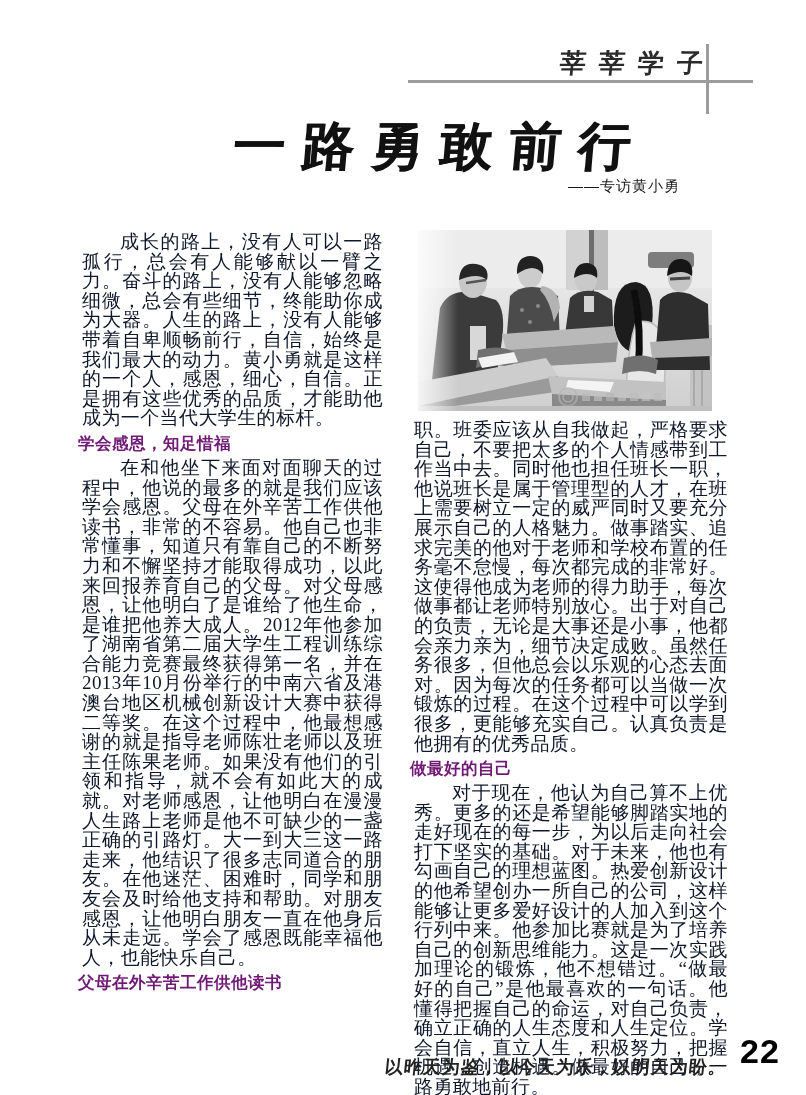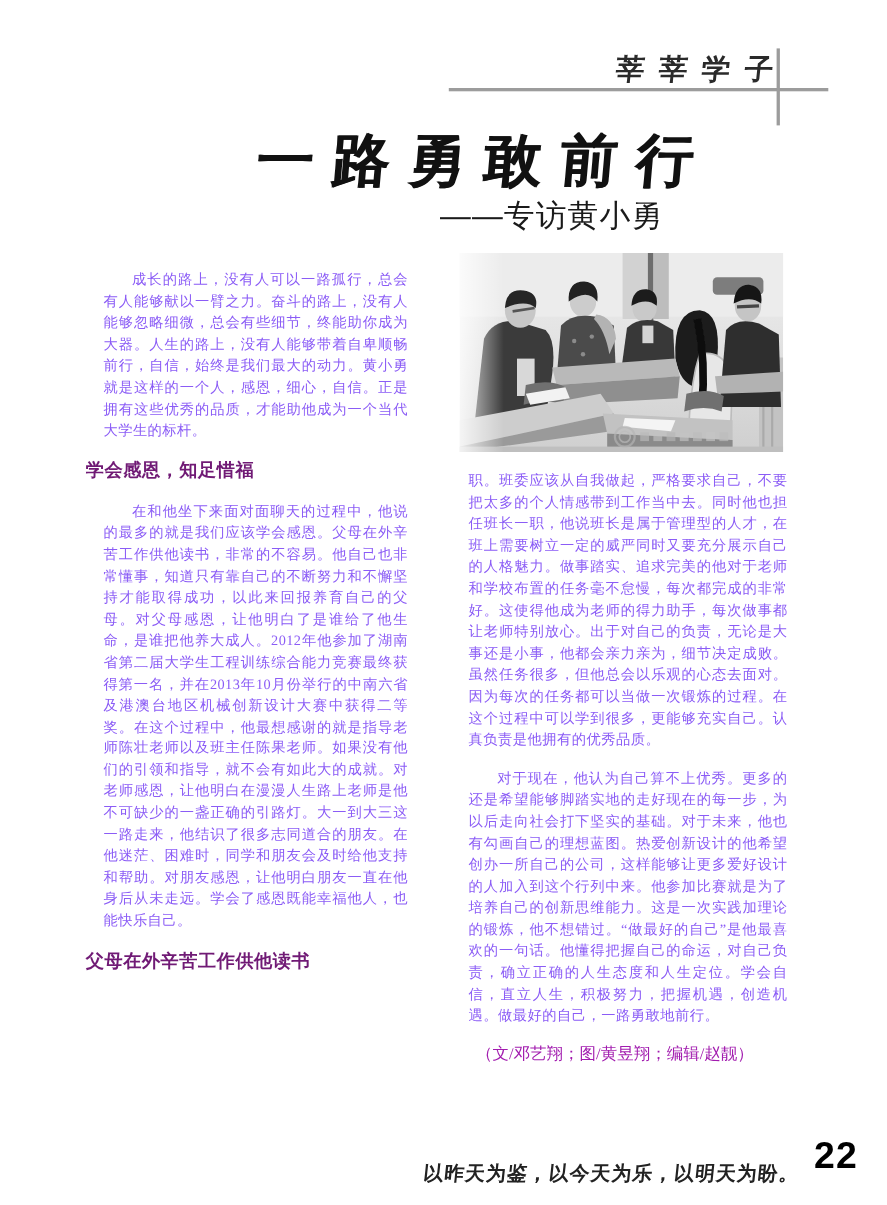--- a/index.html
+++ b/index.html
@@ -19,32 +19,32 @@
   .vrule{top:44px;left:706px;width:3px;height:70px;background:#9c9c9c;}
 
   
   .title{
     top:112px;left:180px;width:520px;text-align:center;
     font-family:"DejaVu Serif",serif;font-weight:bold;font-size:52px;
     letter-spacing:17px;color:#111;transform:skewX(-5deg);white-space:nowrap;
     text-shadow:1px 0 0 #111;
   }
   .subtitle{
-    top:177px;left:400px;width:280px;text-align:left;
-    font-family:"Liberation Sans","DejaVu Sans",sans-serif;font-size:28px;
+    top:177px;left:400px;width:280px;text-align:right;
+    font-family:"Liberation Sans","DejaVu Sans",sans-serif;font-size:15px;
     font-weight:500;color:#1a1a1a;letter-spacing:1px;
   }
 
   
   .col{position:absolute;top:228px;}
   .col-left{left:78px;width:309px;}
   .col-right{left:410px;width:322px;}
   p.body{
-    margin:16px;font-size:13px;line-height:19.6px;text-align:justify;
-    text-indent:2em;color:#8b5cf6;letter-spacing:.4px;
+    margin:4px;font-size:19px;line-height:19.6px;text-align:justify;
+    text-indent:2em;color:#0f172a;letter-spacing:.4px;
   }
   p.body.cont{text-indent:0;}
   h3.sec{
     margin:4px 0 3px 0;
     font-family:"Liberation Sans","DejaVu Sans",sans-serif;
     font-size:16.5px;line-height:22px;font-weight:bold;color:#701a75;letter-spacing:.5px;
   }
   p.byline{
     margin:3px 0 0 0;font-size:15px;line-height:20px;text-align:center;
     padding-right:24px;color:#a21caf;
@@ -170,18 +170,19 @@
         <rect x="212" y="163" width="8" height="8" fill="#bcbcbc"></rect>
           <rect x="224" y="163" width="8" height="8" fill="#c6c6c6"></rect>
         <rect x="236" y="163" width="8" height="8" fill="#bdbdbd"></rect>
       </g>
 
       <rect x="0" y="0" width="40" height="181" fill="url(#fadeL)" opacity="0.8"></rect>
     </svg>
   </div>
 
   <p class="body cont">职。班委应该从自我做起，严格要求自己，不要把太多的个人情感带到工作当中去。同时他也担任班长一职，他说班长是属于管理型的人才，在班上需要树立一定的威严同时又要充分展示自己的人格魅力。做事踏实、追求完美的他对于老师和学校布置的任务毫不怠慢，每次都完成的非常好。这使得他成为老师的得力助手，每次做事都让老师特别放心。出于对自己的负责，无论是大事还是小事，他都会亲力亲为，细节决定成败。虽然任务很多，但他总会以乐观的心态去面对。因为每次的任务都可以当做一次锻炼的过程。在这个过程中可以学到很多，更能够充实自己。认真负责是他拥有的优秀品质。</p>
+  <h3 class="sec">做最好的自己</h3>
   <p class="body">对于现在，他认为自己算不上优秀。更多的还是希望能够脚踏实地的走好现在的每一步，为以后走向社会打下坚实的基础。对于未来，他也有勾画自己的理想蓝图。热爱创新设计的他希望创办一所自己的公司，这样能够让更多爱好设计的人加入到这个行列中来。他参加比赛就是为了培养自己的创新思维能力。这是一次实践加理论的锻炼，他不想错过。“做最好的自己”是他最喜欢的一句话。他懂得把握自己的命运，对自己负责，确立正确的人生态度和人生定位。学会自信，直立人生，积极努力，把握机遇，创造机遇。做最好的自己，一路勇敢地前行。</p>
   <p class="byline">（文/邓艺翔；图/黄昱翔；编辑/赵靓）</p>
 </div>
 
 <div class="abs footer-slogan">以昨天为鉴，以今天为乐，以明天为盼。</div>
 <div class="abs page-number">22</div>
 
 </body></html>

